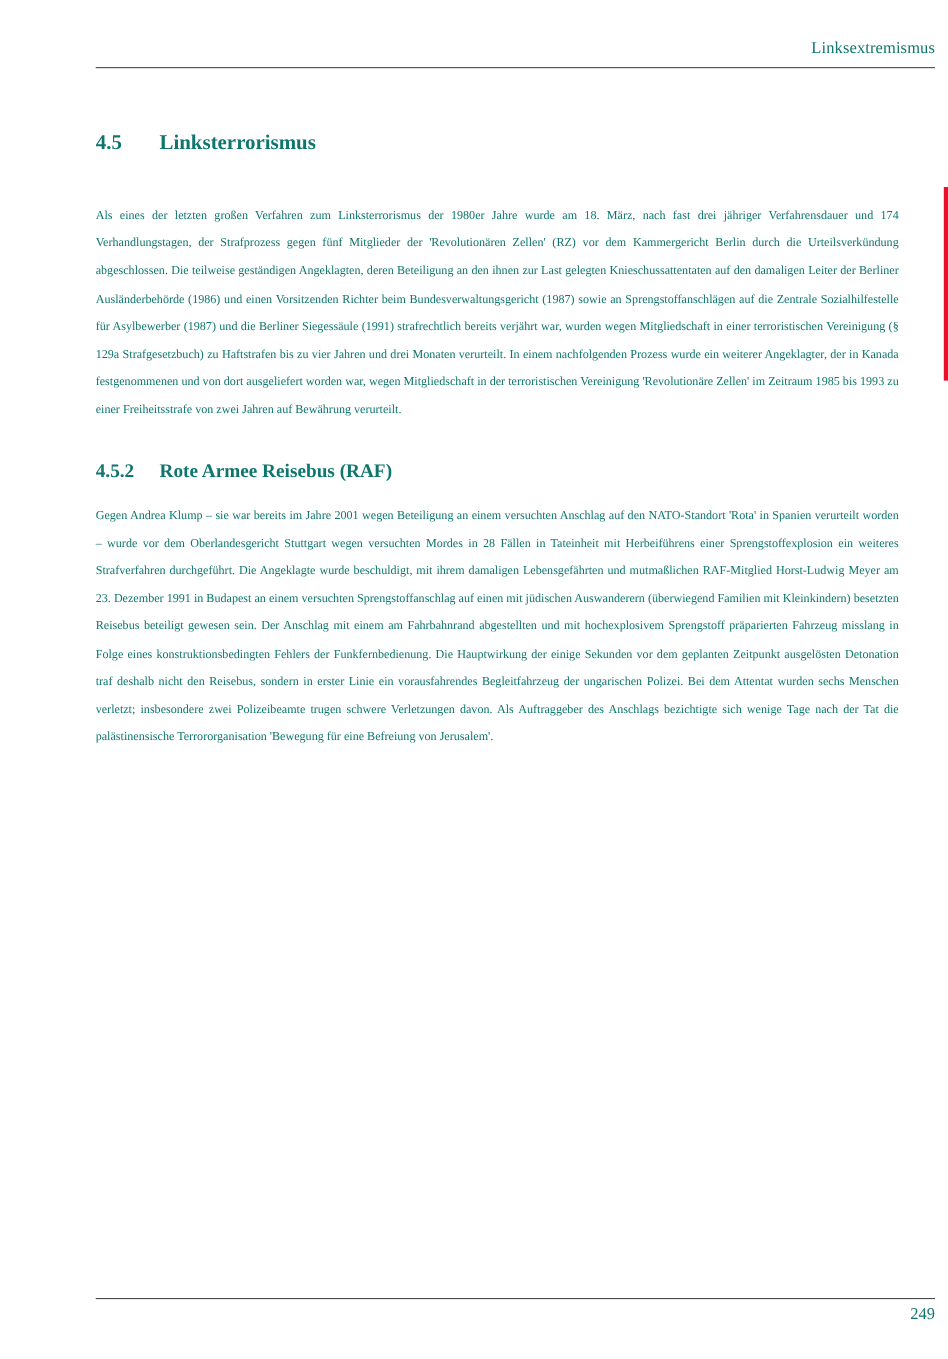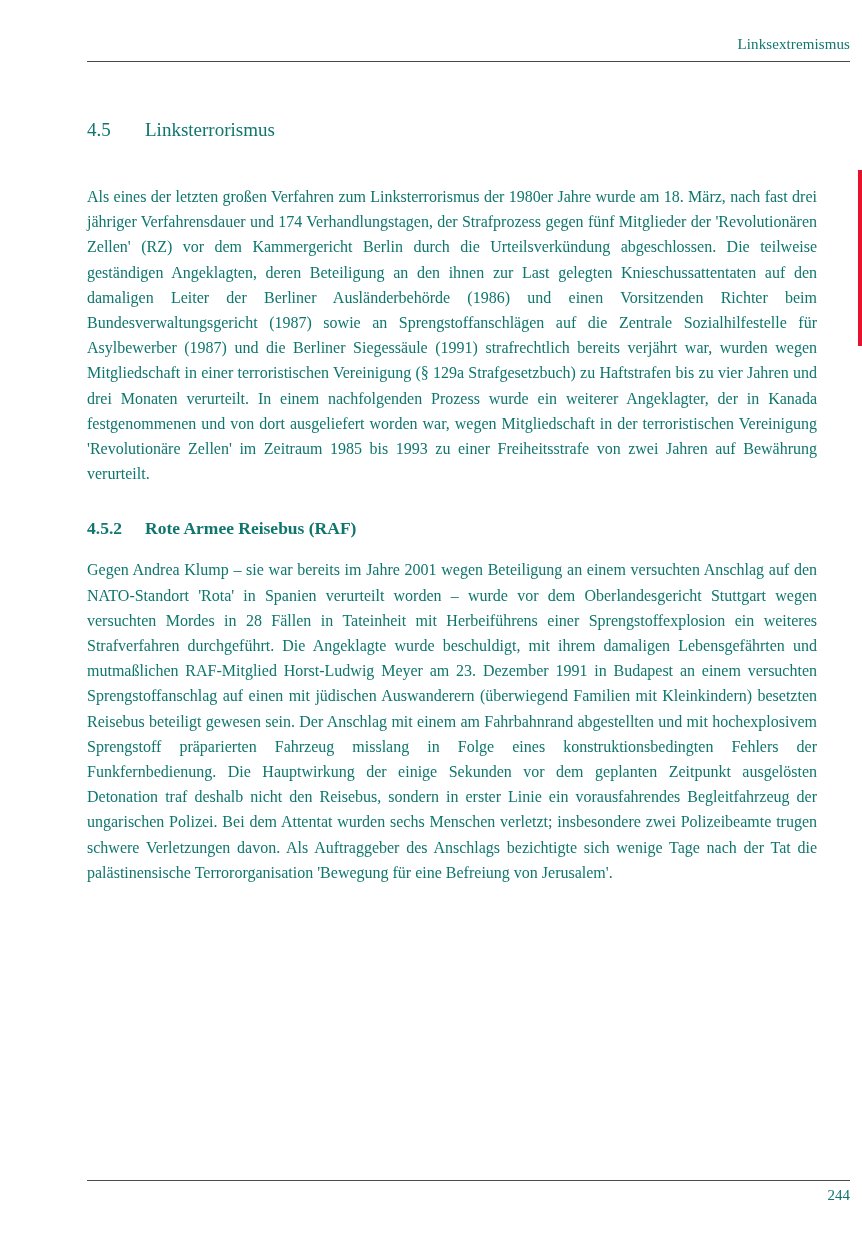--- a/index.html
+++ b/index.html
@@ -42,36 +42,36 @@
     background: #e8112d; 
   }
   .content {
     position: absolute;
     top: 118px;
     left: 65px;
     width: 730px;
   }
   .section-heading {
     font-size: 19px;
-    font-weight: normal;
+    font-weight: bold;
     line-height: 24px;
     margin: 0 0 42px 0;
   }
   .subsection-heading {
     font-size: 17.5px;
     font-weight: bold;
     line-height: 23px;
     margin: 0 0 17px 0;
   }
   .heading-num {
     display: inline-block;
     width: 58px;
   }
   .body-text {
-    font-size: 16px;
+    font-size: 11px;
     line-height: 25.2px;
     text-align: justify;
     hyphens: auto;
     -webkit-hyphens: auto;
     margin: 0 0 31px 0;
   }
   .footer-rule {
     position: absolute;
     top: 1180px;
     left: 65px;
@@ -114,16 +114,16 @@
       <h2 class="subsection-heading">
         <span class="heading-num">4.5.2</span><span>Rote Armee Reisebus (RAF)</span>
       </h2>
       <p class="body-text">Gegen Andrea Klump – sie war bereits im Jahre 2001 wegen Beteiligung an einem versuchten Anschlag auf den NATO-Standort 'Rota' in Spanien verurteilt worden – wurde vor dem Oberlandesgericht Stuttgart wegen versuchten Mordes in 28 Fällen in Tateinheit mit Herbeiführens einer Sprengstoffexplosion ein weiteres Strafverfahren durchgeführt. Die Angeklagte wurde beschuldigt, mit ihrem damaligen Lebensgefährten und mutmaßlichen RAF-Mitglied Horst-Ludwig Meyer am 23. Dezember 1991 in Budapest an einem versuchten Sprengstoffanschlag auf einen mit jüdischen Auswanderern (überwiegend Familien mit Kleinkindern) besetzten Reisebus beteiligt gewesen sein. Der Anschlag mit einem am Fahrbahnrand abgestellten und mit hochexplosivem Sprengstoff präparierten Fahrzeug misslang in Folge eines konstruktionsbedingten Fehlers der Funkfernbedienung. Die Hauptwirkung der einige Sekunden vor dem geplanten Zeitpunkt ausgelösten Detonation traf deshalb nicht den Reisebus, sondern in erster Linie ein vorausfahrendes Begleitfahrzeug der ungarischen Polizei. Bei dem Attentat wurden sechs Menschen verletzt; insbesondere zwei Polizeibeamte trugen schwere Verletzungen davon. Als Auftraggeber des Anschlags bezichtigte sich wenige Tage nach der Tat die palästinensische Terrororganisation 'Bewegung für eine Befreiung von Jerusalem'.</p>
     </section>
 
   </main>
 
   <footer>
     <div class="footer-rule"></div>
-    <div class="page-number">244</div>
+    <div class="page-number">249</div>
   </footer>
 
 </div>
 
 </body></html>

